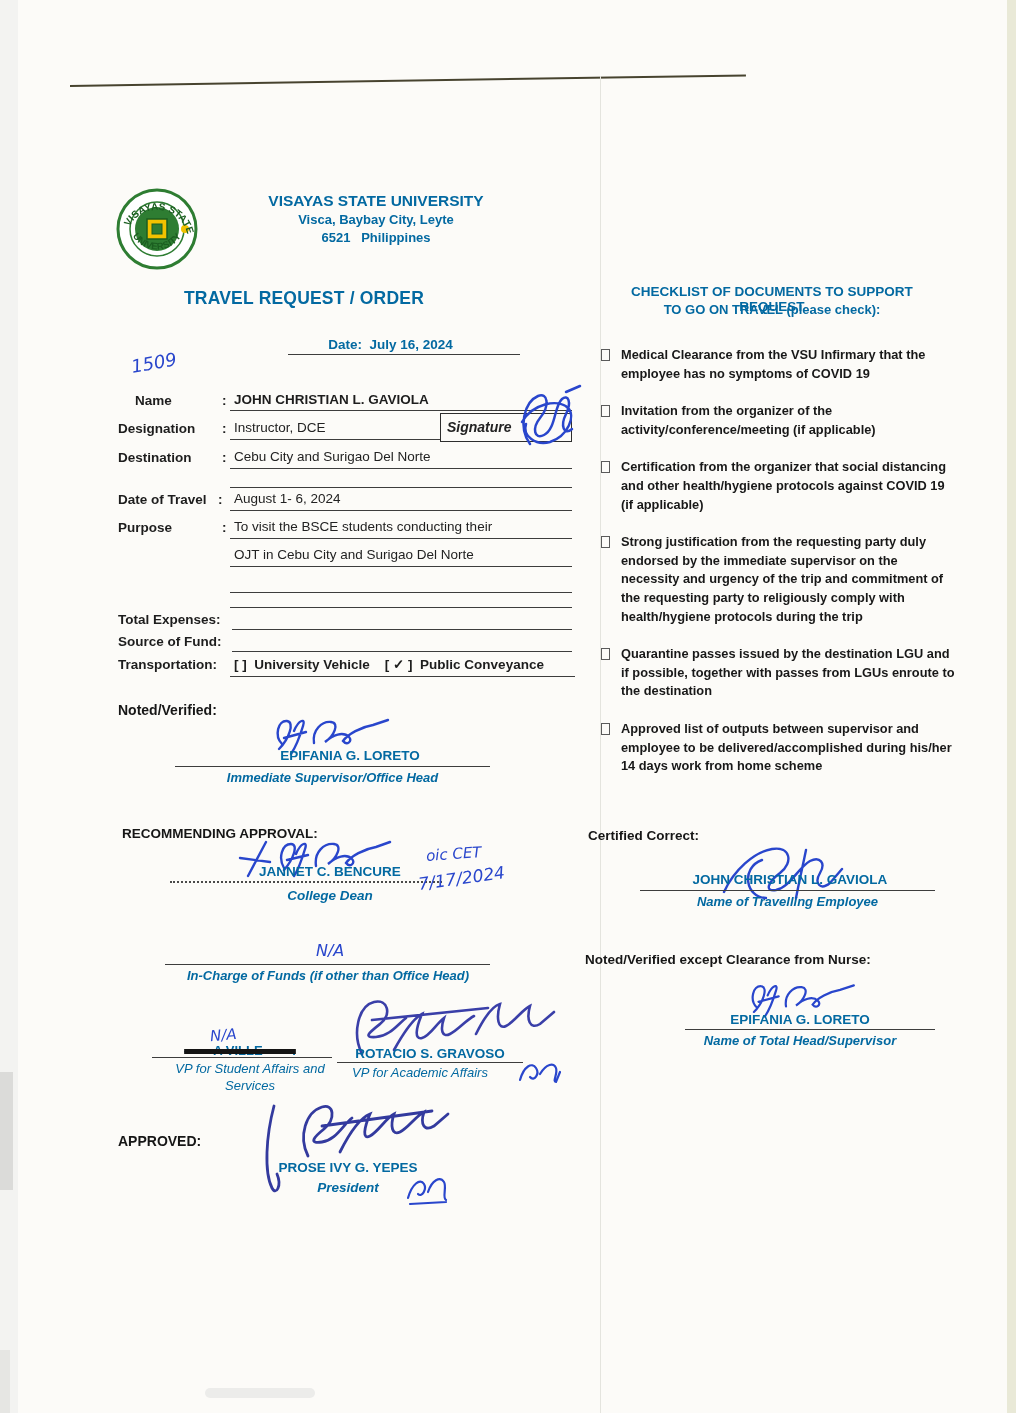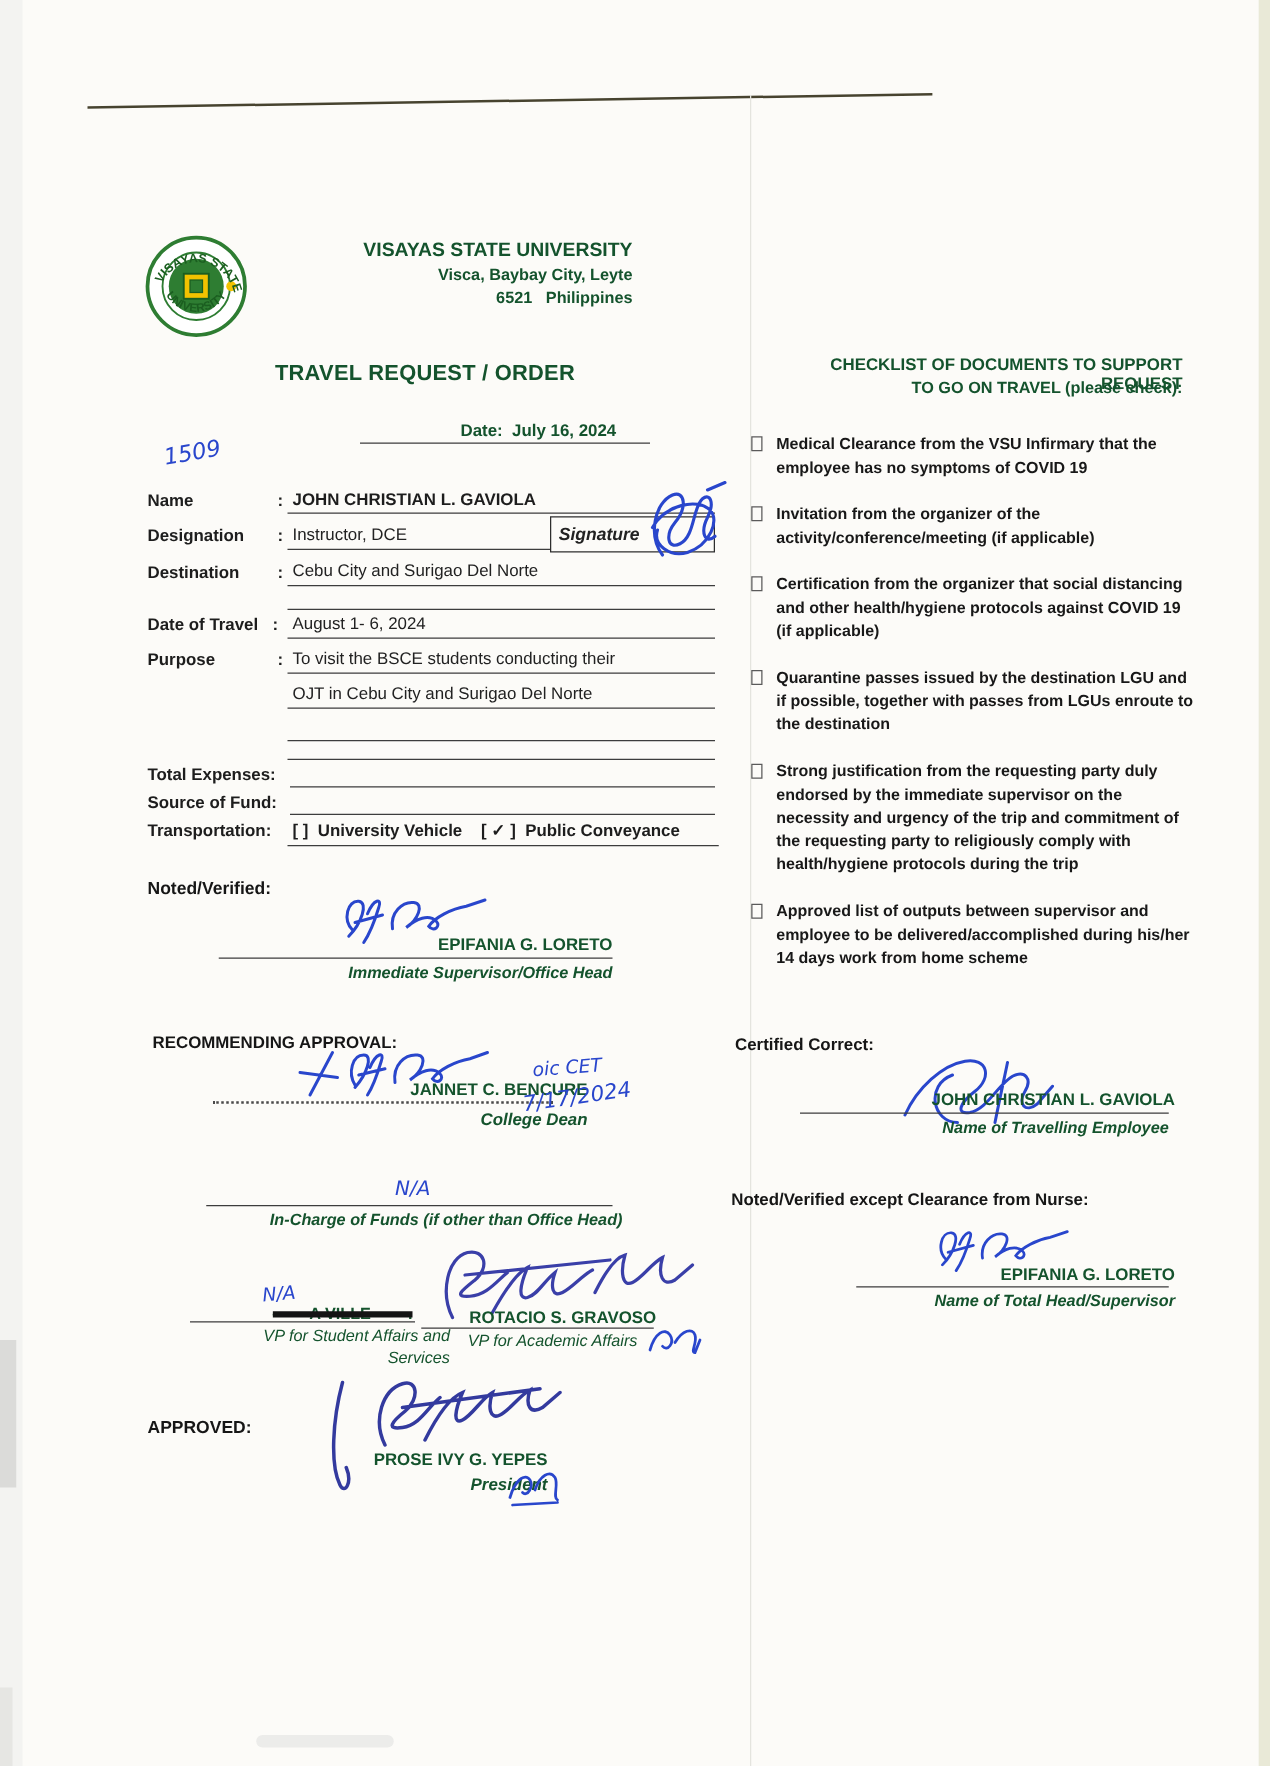--- a/index.html
+++ b/index.html
@@ -5,21 +5,21 @@
   * { box-sizing: border-box; margin: 0; padding: 0; }
   body { background:#e9e9e7; font-family:"Liberation Sans", sans-serif; }
   #canvas { position:relative; width:1016px; height:1413px; background:#f3f3f1; overflow:hidden; }
   #paper { position:absolute; left:18px; top:0; width:989px; height:1413px; background:#fcfbf8; }
   .abs { position:absolute; }
   .lbl { font-weight:bold; font-size:13.5px; color:#1d1d1d; }
   .val { font-size:13.5px; color:#222; }
   .valb { font-size:13.5px; font-weight:bold; color:#1d1d1d; }
   .ul { position:absolute; border-bottom:1.3px solid #3d3d3d; height:1px; }
   .ul-dot { position:absolute; border-bottom:2px dotted #4a4a4a; height:1px; }
-  .cenb { font-weight:bold; text-align:right; color:#14532d; }
+  .cenb { font-weight:bold; text-align:center; color:#0369a1; }
   .ital { font-style:italic; }
   .hand { color:#2946cc; font-style:italic; font-family:"DejaVu Sans", sans-serif; }
   .hd { font-weight:bold; font-size:14px; color:#161616; }
   .chk-item { display:flex; align-items:flex-start; }
   .chk-box { flex:0 0 auto; width:9px; height:12px; border:1.4px solid #5a5a5a; margin:3px 11px 0 0; background:#fcfbf8; }
   .chk-txt { font-weight:bold; font-size:12.8px; line-height:18.6px; color:#181818; }
   svg.sig { position:absolute; overflow:visible; }
   .strike { text-decoration:line-through; text-decoration-thickness:5px; text-decoration-color:#141414; }
 </style>
 </head>
@@ -56,21 +56,21 @@
 
   <div class="abs cenb" style="left:246px;top:192px;width:260px;font-size:15.5px;">VISAYAS STATE UNIVERSITY</div>
   <div class="abs cenb" style="left:246px;top:212px;width:260px;font-size:13px;">Visca, Baybay City, Leyte</div>
   <div class="abs cenb" style="left:246px;top:230px;width:260px;font-size:13px;">6521&nbsp;&nbsp;&nbsp;Philippines</div>
 
   <div class="abs cenb" style="left:148px;top:288px;width:312px;font-size:17.5px;letter-spacing:.2px;">TRAVEL REQUEST / ORDER</div>
   <div class="abs cenb" style="left:288px;top:337px;width:205px;font-size:13.5px;">Date:&nbsp; July 16, 2024</div>
   <div class="ul" style="left:288px;top:354px;width:232px;"></div>
   <div class="abs hand" style="left:131px;top:352px;font-size:18px;transform:rotate(-10deg);">1509</div>
 
-  <div class="abs lbl" style="left:118px;top:393px;">Name</div>
+  <div class="abs lbl" style="left:135px;top:393px;">Name</div>
   <div class="abs lbl" style="left:222px;top:393px;">:</div>
   <div class="abs valb" style="left:234px;top:392px;">JOHN CHRISTIAN L. GAVIOLA</div>
   <div class="ul" style="left:230px;top:410px;width:342px;"></div>
 
   <div class="abs lbl" style="left:118px;top:421px;">Designation</div>
   <div class="abs lbl" style="left:222px;top:421px;">:</div>
   <div class="abs val" style="left:234px;top:420px;">Instructor, DCE</div>
   <div class="ul" style="left:230px;top:439px;width:210px;"></div>
   <div class="abs" style="left:440px;top:413px;width:132px;height:29px;border:1.5px solid #2e2e2e;"></div>
   <div class="abs ital" style="left:447px;top:419px;font-size:14px;font-weight:600;color:#222;">Signature</div>
@@ -166,25 +166,25 @@
     <div class="chk-item">
       <span class="chk-box"></span>
       <span class="chk-txt">Invitation from the organizer of the activity/conference/meeting (if applicable)</span>
     </div>
     <div class="chk-item">
       <span class="chk-box"></span>
       <span class="chk-txt">Certification from the organizer that social distancing and other health/hygiene protocols against COVID 19 (if applicable)</span>
     </div>
     <div class="chk-item">
       <span class="chk-box"></span>
+      <span class="chk-txt">Strong justification from the requesting party duly endorsed by the immediate supervisor on the necessity and urgency of the trip and commitment of the requesting party to religiously comply with health/hygiene protocols during the trip</span>
+    </div>
+    <div class="chk-item">
+      <span class="chk-box"></span>
       <span class="chk-txt">Quarantine passes issued by the destination LGU and if possible, together with passes from LGUs enroute to the destination</span>
-    </div>
-    <div class="chk-item">
-      <span class="chk-box"></span>
-      <span class="chk-txt">Strong justification from the requesting party duly endorsed by the immediate supervisor on the necessity and urgency of the trip and commitment of the requesting party to religiously comply with health/hygiene protocols during the trip</span>
     </div>
     <div class="chk-item">
       <span class="chk-box"></span>
       <span class="chk-txt">Approved list of outputs between supervisor and employee to be delivered/accomplished during his/her 14 days work from home scheme</span>
     </div>
   </div>
 
   <div class="abs hd" style="left:588px;top:828px;font-size:13.5px;">Certified Correct:</div>
   <svg class="sig" style="left:700px;top:838px;" width="165" height="68" viewBox="0 0 165 68">
     <path d="M24,54 C34,32 54,14 72,11 C90,8 94,24 80,35 C68,44 64,54 76,52 C90,49 98,30 110,23 C120,18 126,25 120,35 C114,45 120,53 130,45 L142,31 M66,60 C46,60 40,30 62,22 M96,60 C100,40 104,22 106,12" stroke="#2946cc" fill="none" stroke-width="2.4" stroke-linecap="round"></path>

